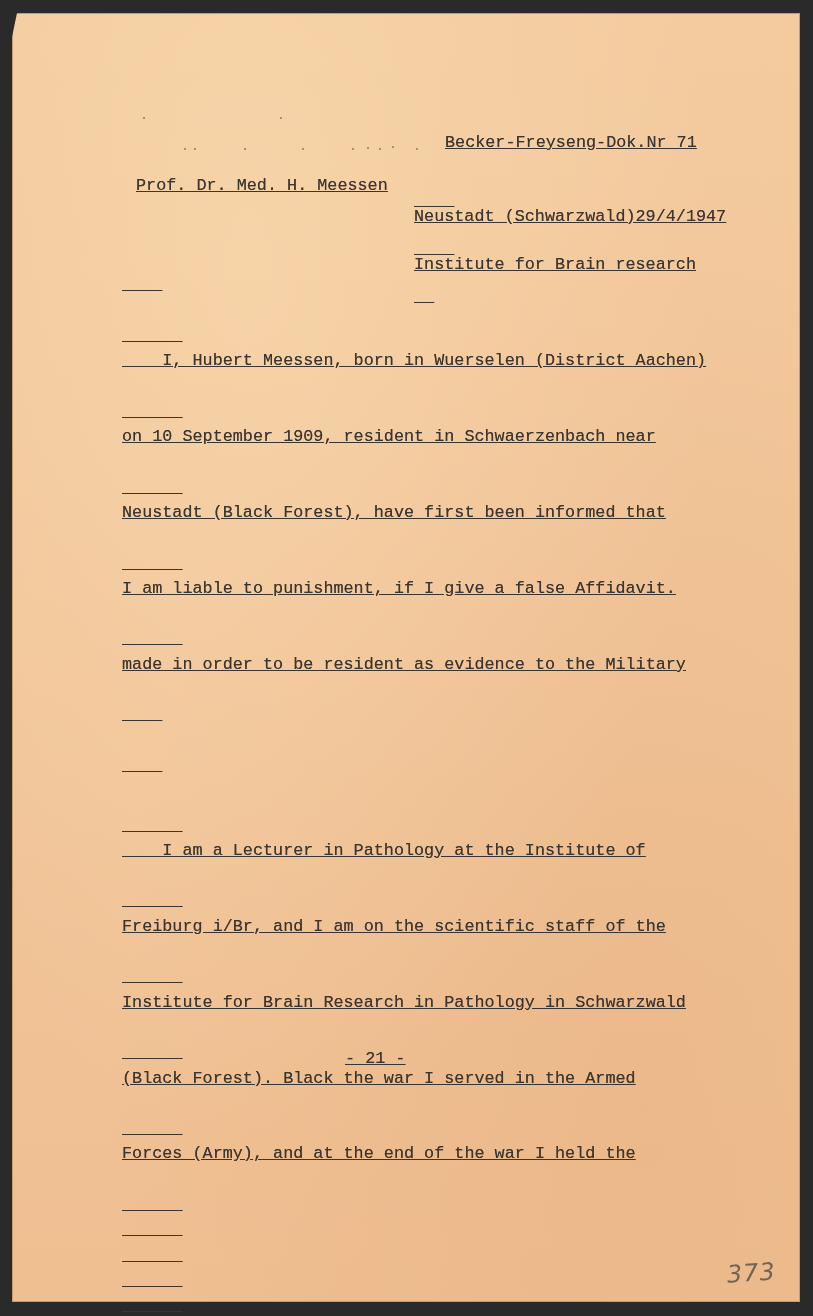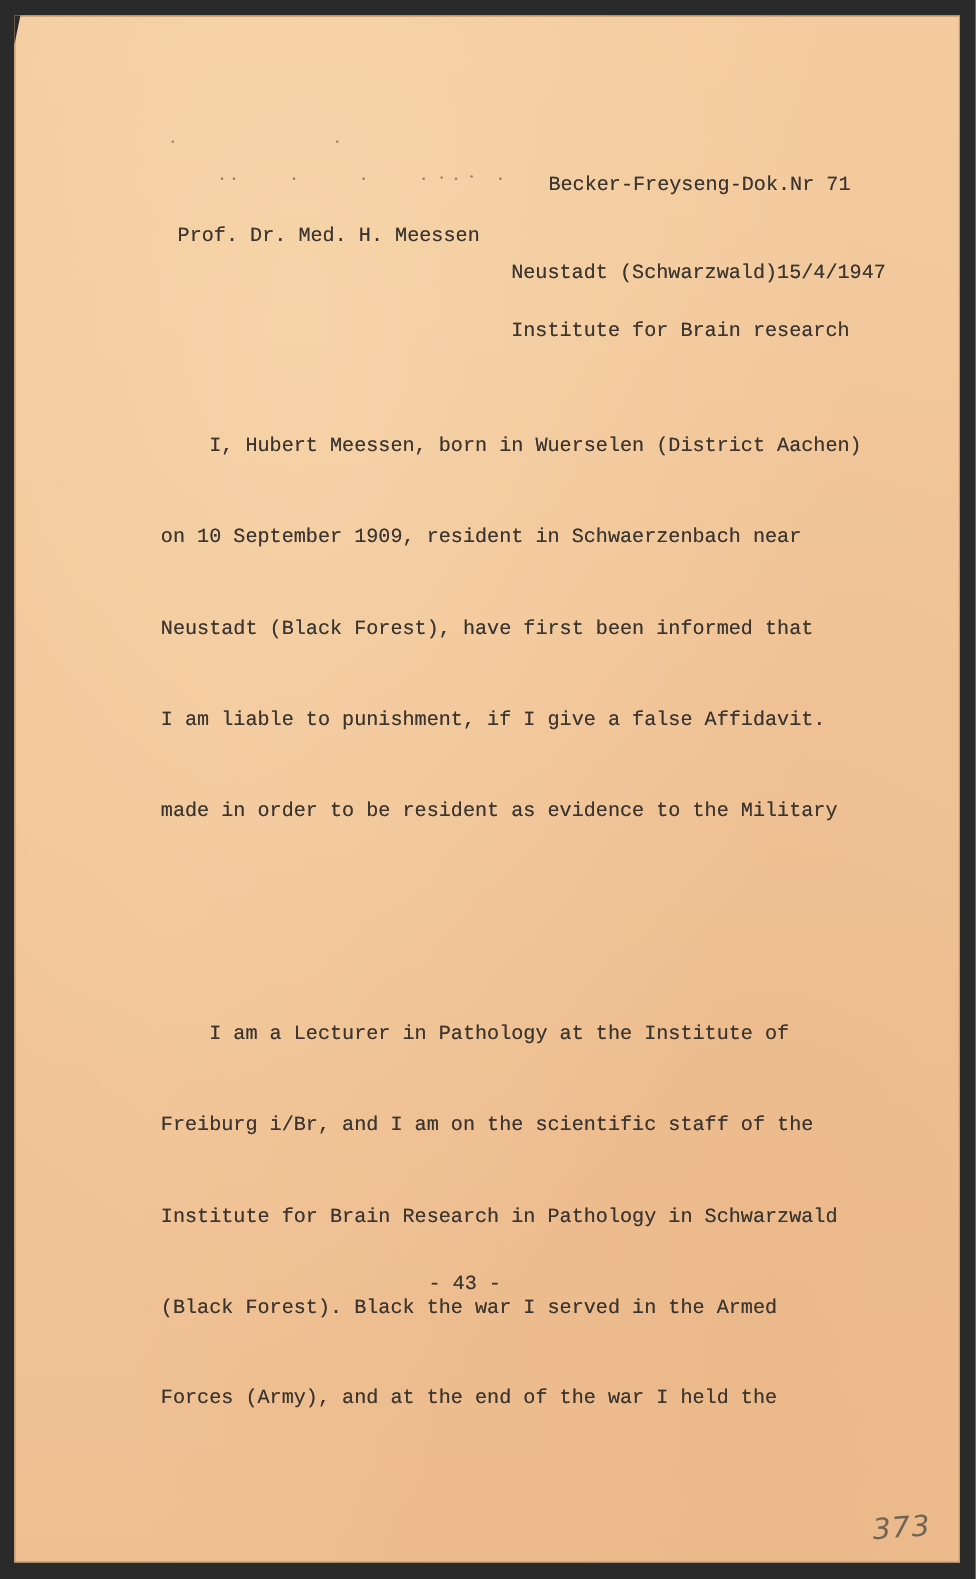--- a/index.html
+++ b/index.html
@@ -35,22 +35,23 @@
       border-top: 24px solid #2a2a2a;
       border-right: 5px solid transparent;
     }
     .typed {
       font-family: "Liberation Mono", "DejaVu Sans Mono", monospace;
       color: #3a3530;
       white-space: pre;
       font-size: 16.8px;
       letter-spacing: 0px;
       position: absolute;
-      margin: 12px;
+      margin: 0;
       text-shadow: 0 0 0.4px rgba(40,35,30,0.6);
+      text-decoration: underline;
     }
     .doc-ref {
       left: 433px;
       top: 120px;
       line-height: 20px;
     }
     .author-name {
       left: 124px;
       top: 163px;
       line-height: 20px;
@@ -114,21 +115,21 @@
   <span class="speck" style="left:367px;top:135px;"></span>
   <span class="speck" style="left:380px;top:133px;"></span>
   <span class="speck" style="left:404px;top:135px;"></span>
   <span class="speck" style="left:172px;top:135px;"></span>
 
   <p class="typed doc-ref">Becker-Freyseng-Dok.Nr 71</p>
 
   <p class="typed author-name">Prof. Dr. Med. H. Meessen</p>
 
   <div class="typed place-block">
-    <span class="line">Neustadt (Schwarzwald)15/4/1947</span>
+    <span class="line">Neustadt (Schwarzwald)29/4/1947</span>
     <span class="line">Institute for Brain research</span>
   </div>
 
   <div class="typed body-text">
     <div class="para">
       <span class="line">    I, Hubert Meessen, born in Wuerselen (District Aachen)</span>
       <span class="line">on 10 September 1909, resident in Schwaerzenbach near</span>
       <span class="line">Neustadt (Black Forest), have first been informed that</span>
       <span class="line">I am liable to punishment, if I give a false Affidavit.</span>
       <span class="line">made in order to be resident as evidence to the Military</span>
@@ -154,16 +155,16 @@
       
       
       
       
       
       
       
     </div>
   </div>
 
-  <p class="typed page-number">- 43 -</p>
+  <p class="typed page-number">- 21 -</p>
 
   <div class="archive-number">373</div>
 </div>
 
 </body></html>

